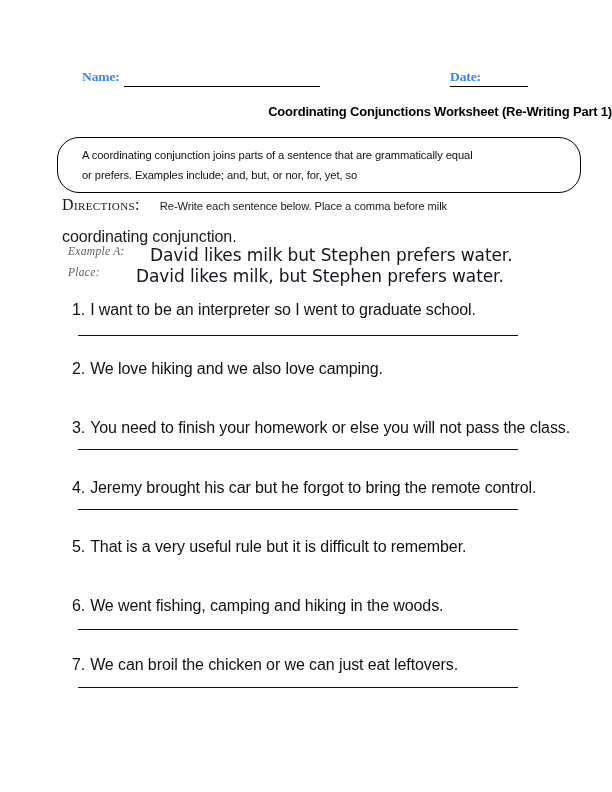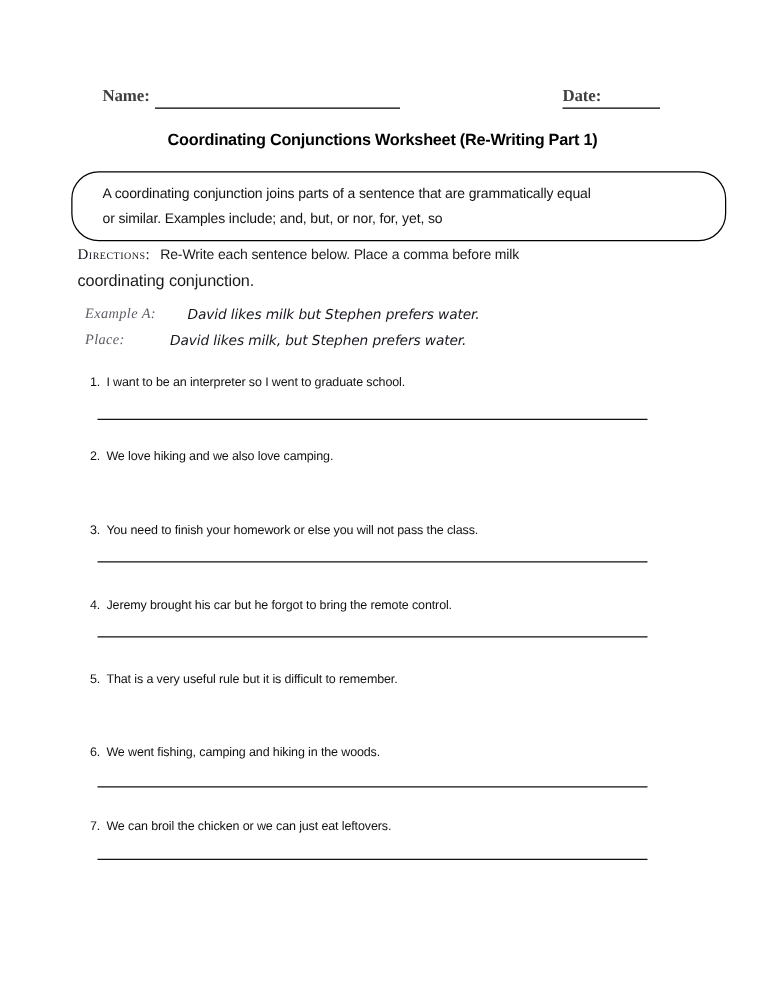--- a/index.html
+++ b/index.html
@@ -4,78 +4,78 @@
 <style>
   html,body{margin:0;padding:0;background:#ffffff;}
   .page{
     position:relative;width:612px;height:792px;background:#ffffff;
     font-family:"Liberation Sans", sans-serif;color:#1a1a1a;overflow:hidden;
     letter-spacing:-0.1px;
   }
   
   .hdr-label{
     position:absolute;top:69px;font-family:"Liberation Serif", serif;
-    font-weight:bold;font-size:13.5px;color:#404040;
+    font-weight:bold;font-size:13.5px;color:#3b82f6;
   }
   .hdr-label.name{left:82px;}
   .hdr-label.date{left:407px;margin-left:43px;}
   .fill-line{position:absolute;top:69px;height:17px;border-bottom:1.6px solid #000;}
   .name-line{left:124px;width:196px;}
   .date-line{left:450px;width:78px;}
   .title{
-    position:absolute;left:0;right:0;top:104px;text-align:center;
+    position:absolute;left:0;right:0;top:104px;text-align:right;
     font-weight:bold;font-size:13px;color:#000;letter-spacing:-0.2px;
   }
   
   .defbox{
     position:absolute;left:57px;top:137px;width:474px;height:40px;
     border:1.5px solid #000;border-radius:22px;padding:7px 24px;
     font-size:11.2px;line-height:20px;color:#111;
   }
   
   .directions{position:absolute;left:62px;top:196px;width:490px;font-size:11.2px;}
   .dir-label{
     font-family:"Liberation Serif", serif;font-variant:small-caps;
-    letter-spacing:0.4px;color:#15151f;font-size:12px;margin-right:8px;
+    letter-spacing:0.4px;color:#15151f;font-size:16px;margin-right:20px;
   }
-  .directions-l2{position:absolute;left:62px;top:217px;font-size:13px;}
+  .directions-l2{position:absolute;left:62px;top:228px;font-size:16px;}
   
   .ex-row{position:absolute;left:68px;font-size:11.2px;}
   .ex-label{
     font-family:"Liberation Serif", serif;font-style:italic;
     color:#5c5c66;letter-spacing:0.3px;font-size:11.5px;
   }
   .ex-text{
-    position:absolute;font-style:italic;font-family:"DejaVu Sans", sans-serif;
-    font-size:11px;white-space:nowrap;color:#15151f;
+    position:absolute;font-family:"DejaVu Sans", sans-serif;
+    font-size:17px;white-space:nowrap;color:#15151f;
   }
   .row-example{top:245px;}
   .row-answer{top:266px;}
   .row-example .ex-text{left:82px;top:0;}
   .row-answer .ex-text{left:68px;top:0;}
   
-  .item{position:absolute;left:72px;font-size:10px;white-space:nowrap;color:#111;}
+  .item{position:absolute;left:72px;font-size:16px;white-space:nowrap;color:#111;}
   .item .num{margin-right:5px;}
   .answer-line{position:absolute;left:78px;width:440px;height:0;border-top:1.4px solid #111;}
 </style>
 </head>
 <body>
 
 <div class="page">
 
   <div class="hdr-label name">Name:</div>
   <div class="fill-line name-line"></div>
   <div class="hdr-label date">Date:</div>
   <div class="fill-line date-line"></div>
 
   <div class="title">Coordinating Conjunctions Worksheet (Re-Writing Part 1)</div>
 
   <div class="defbox">
     <div>A coordinating conjunction joins parts of a sentence that are grammatically equal</div>
-    <div>or similar. Examples include; and, but, or nor, for, yet, so</div>
+    <div>or prefers. Examples include; and, but, or nor, for, yet, so</div>
   </div>
 
   <div class="directions">
     <span class="dir-label">Directions:</span><span>Re-Write each sentence below. Place a comma before milk</span>
   </div>
   <div class="directions-l2">coordinating conjunction.</div>
 
   <div class="ex-row row-example">
     <span class="ex-label">Example A:</span>
     <span class="ex-text">David likes milk but Stephen prefers water.</span>

